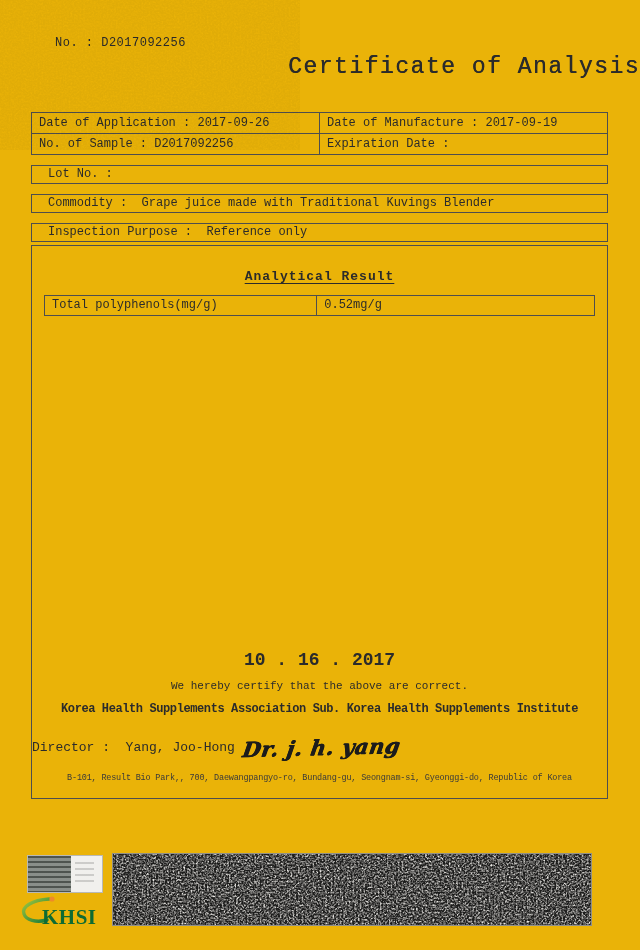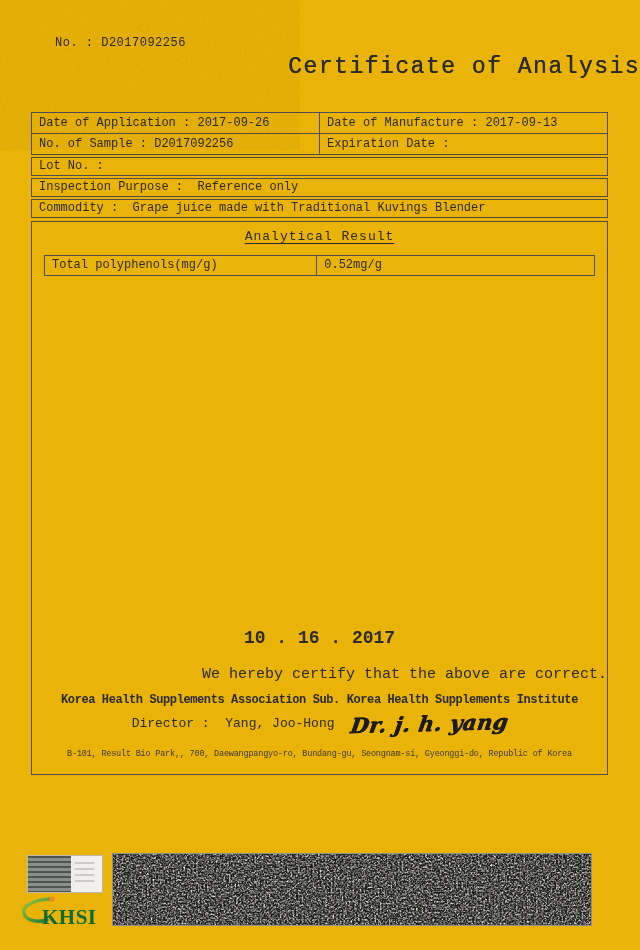--- a/index.html
+++ b/index.html
@@ -32,64 +32,64 @@
   table { border-collapse:collapse; width:100%; table-layout:fixed;padding-left:40px; }
   td {
     border:1px solid #4e4e4e;
     font-size:12px; line-height:16px;
     padding:2px 7px;
     white-space:pre; overflow:hidden;
   }
   .box-row {
     border:1px solid #4e4e4e;
     font-size:12px; line-height:15px;
-    padding:1px 7px;
-    margin-top:2px;
+    padding:1px 16px;
+    margin-top:10px;
     white-space:pre;
   }
   .applicant-table { margin-top:3px; }
   .applicant-table .app-label {
     width:76px; text-align:center; vertical-align:middle;
   }
   .big-box {
     border:1px solid #4e4e4e;
     margin-top:3px;
     height:554px;
     display:flex; flex-direction:column;
   }
   .ar-heading {
-    margin-top:7px;
+    margin-top:23px;
     text-align:center;
-    font-size:13px; font-weight:normal;
+    font-size:13px; font-weight:bold;
     text-decoration:underline;
     text-underline-offset:3px;
     letter-spacing:1px;
     white-space:pre;
   }
   .result-table {
     width:calc(100% - 24px);
     margin:11px 20px 0 12px;
     border-radius:10px;
   }
   .result-table td { line-height:15px; }
   .result-table td:first-child { width:49.5%; }
   .spacer { flex:1; }
   .cert-date {
     text-align:center; font-size:18px; white-space:pre;font-weight:bold;
   }
   .cert-statement {
-    text-align:right; font-size:15px; margin-top:18px; white-space:pre;
+    text-align:center; font-size:11px; margin-top:10px; white-space:pre;
   }
   .cert-org {
     text-align:center; font-size:12px; font-weight:bold;
     letter-spacing:-0.4px; margin-top:10px; white-space:pre;
   }
   .director-row {
-    display:flex; justify-content:center; align-items:center;
-    gap:16px; margin-top:1px; height:30px;
+    display:flex; align-items:center;
+    gap:8px; margin-top:16px; height:30px;
   }
   .director-label { font-size:13px; white-space:pre; }
   .signature {
     font-family:"DejaVu Serif","Liberation Serif",serif;
     font-style:italic; font-weight:bold;
     font-size:21px; color:#1c1c1c;
     transform:skewX(-10deg) rotate(-1.5deg);
     letter-spacing:0.5px;
     text-shadow:0.6px 0 0 #1c1c1c, 0 0.4px 0 #1c1c1c;
     white-space:pre;
@@ -149,32 +149,32 @@
   <div class="doc-no">No. : D2017092256</div>
 
   <h1 class="title">Certificate of Analysis</h1>
 
   <div class="frame-stack">
 
     <table>
       <tbody>
         <tr>
           <td>Date of Application : 2017-09-26</td>
-          <td>Date of Manufacture : 2017-09-13</td>
+          <td>Date of Manufacture : 2017-09-19</td>
         </tr>
         <tr>
           <td>No. of Sample : D2017092256</td>
           <td>Expiration Date :</td>
         </tr>
       </tbody>
     </table>
 
     <div class="box-row">Lot No. :</div>
+    <div class="box-row">Commodity :  Grape juice made with Traditional Kuvings Blender</div>
     <div class="box-row">Inspection Purpose :  Reference only</div>
-    <div class="box-row">Commodity :  Grape juice made with Traditional Kuvings Blender</div>
 
 
     <div class="big-box">
       <div class="ar-heading">Analytical Result</div>
 
       <table class="result-table">
         <tbody>
           <tr>
             <td>Total polyphenols(mg/g)</td>
             <td>0.52mg/g</td>

